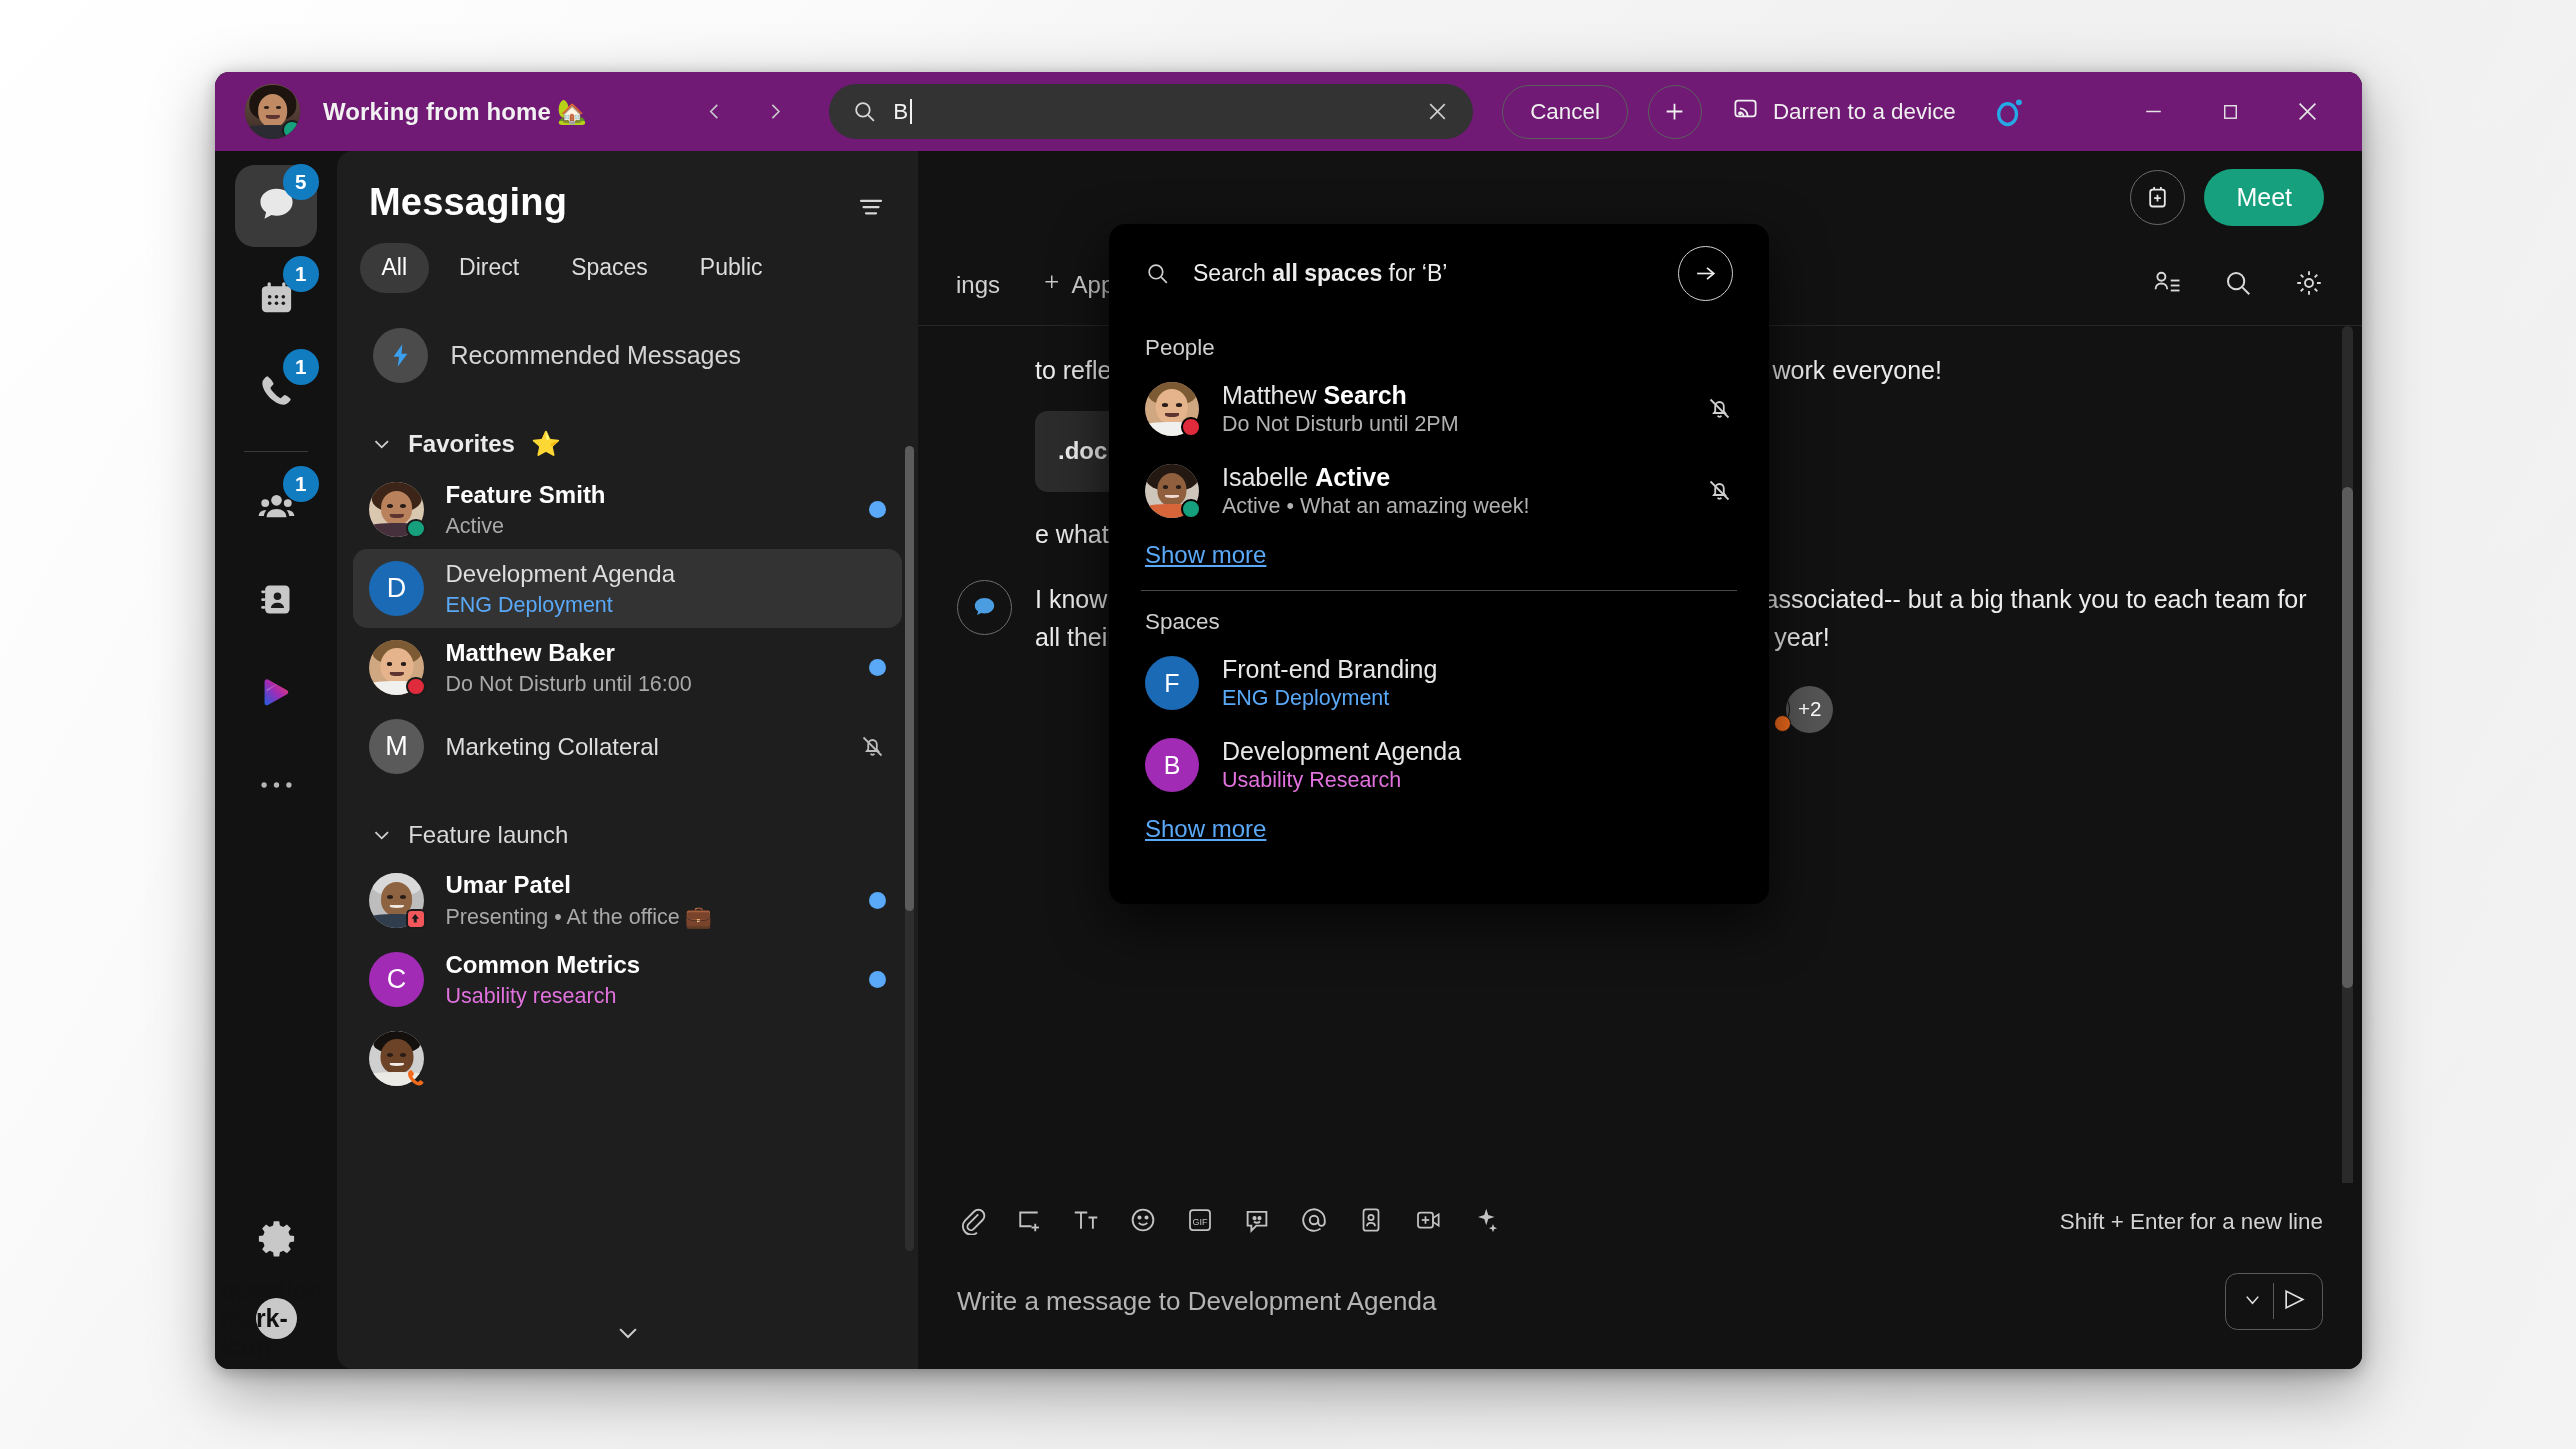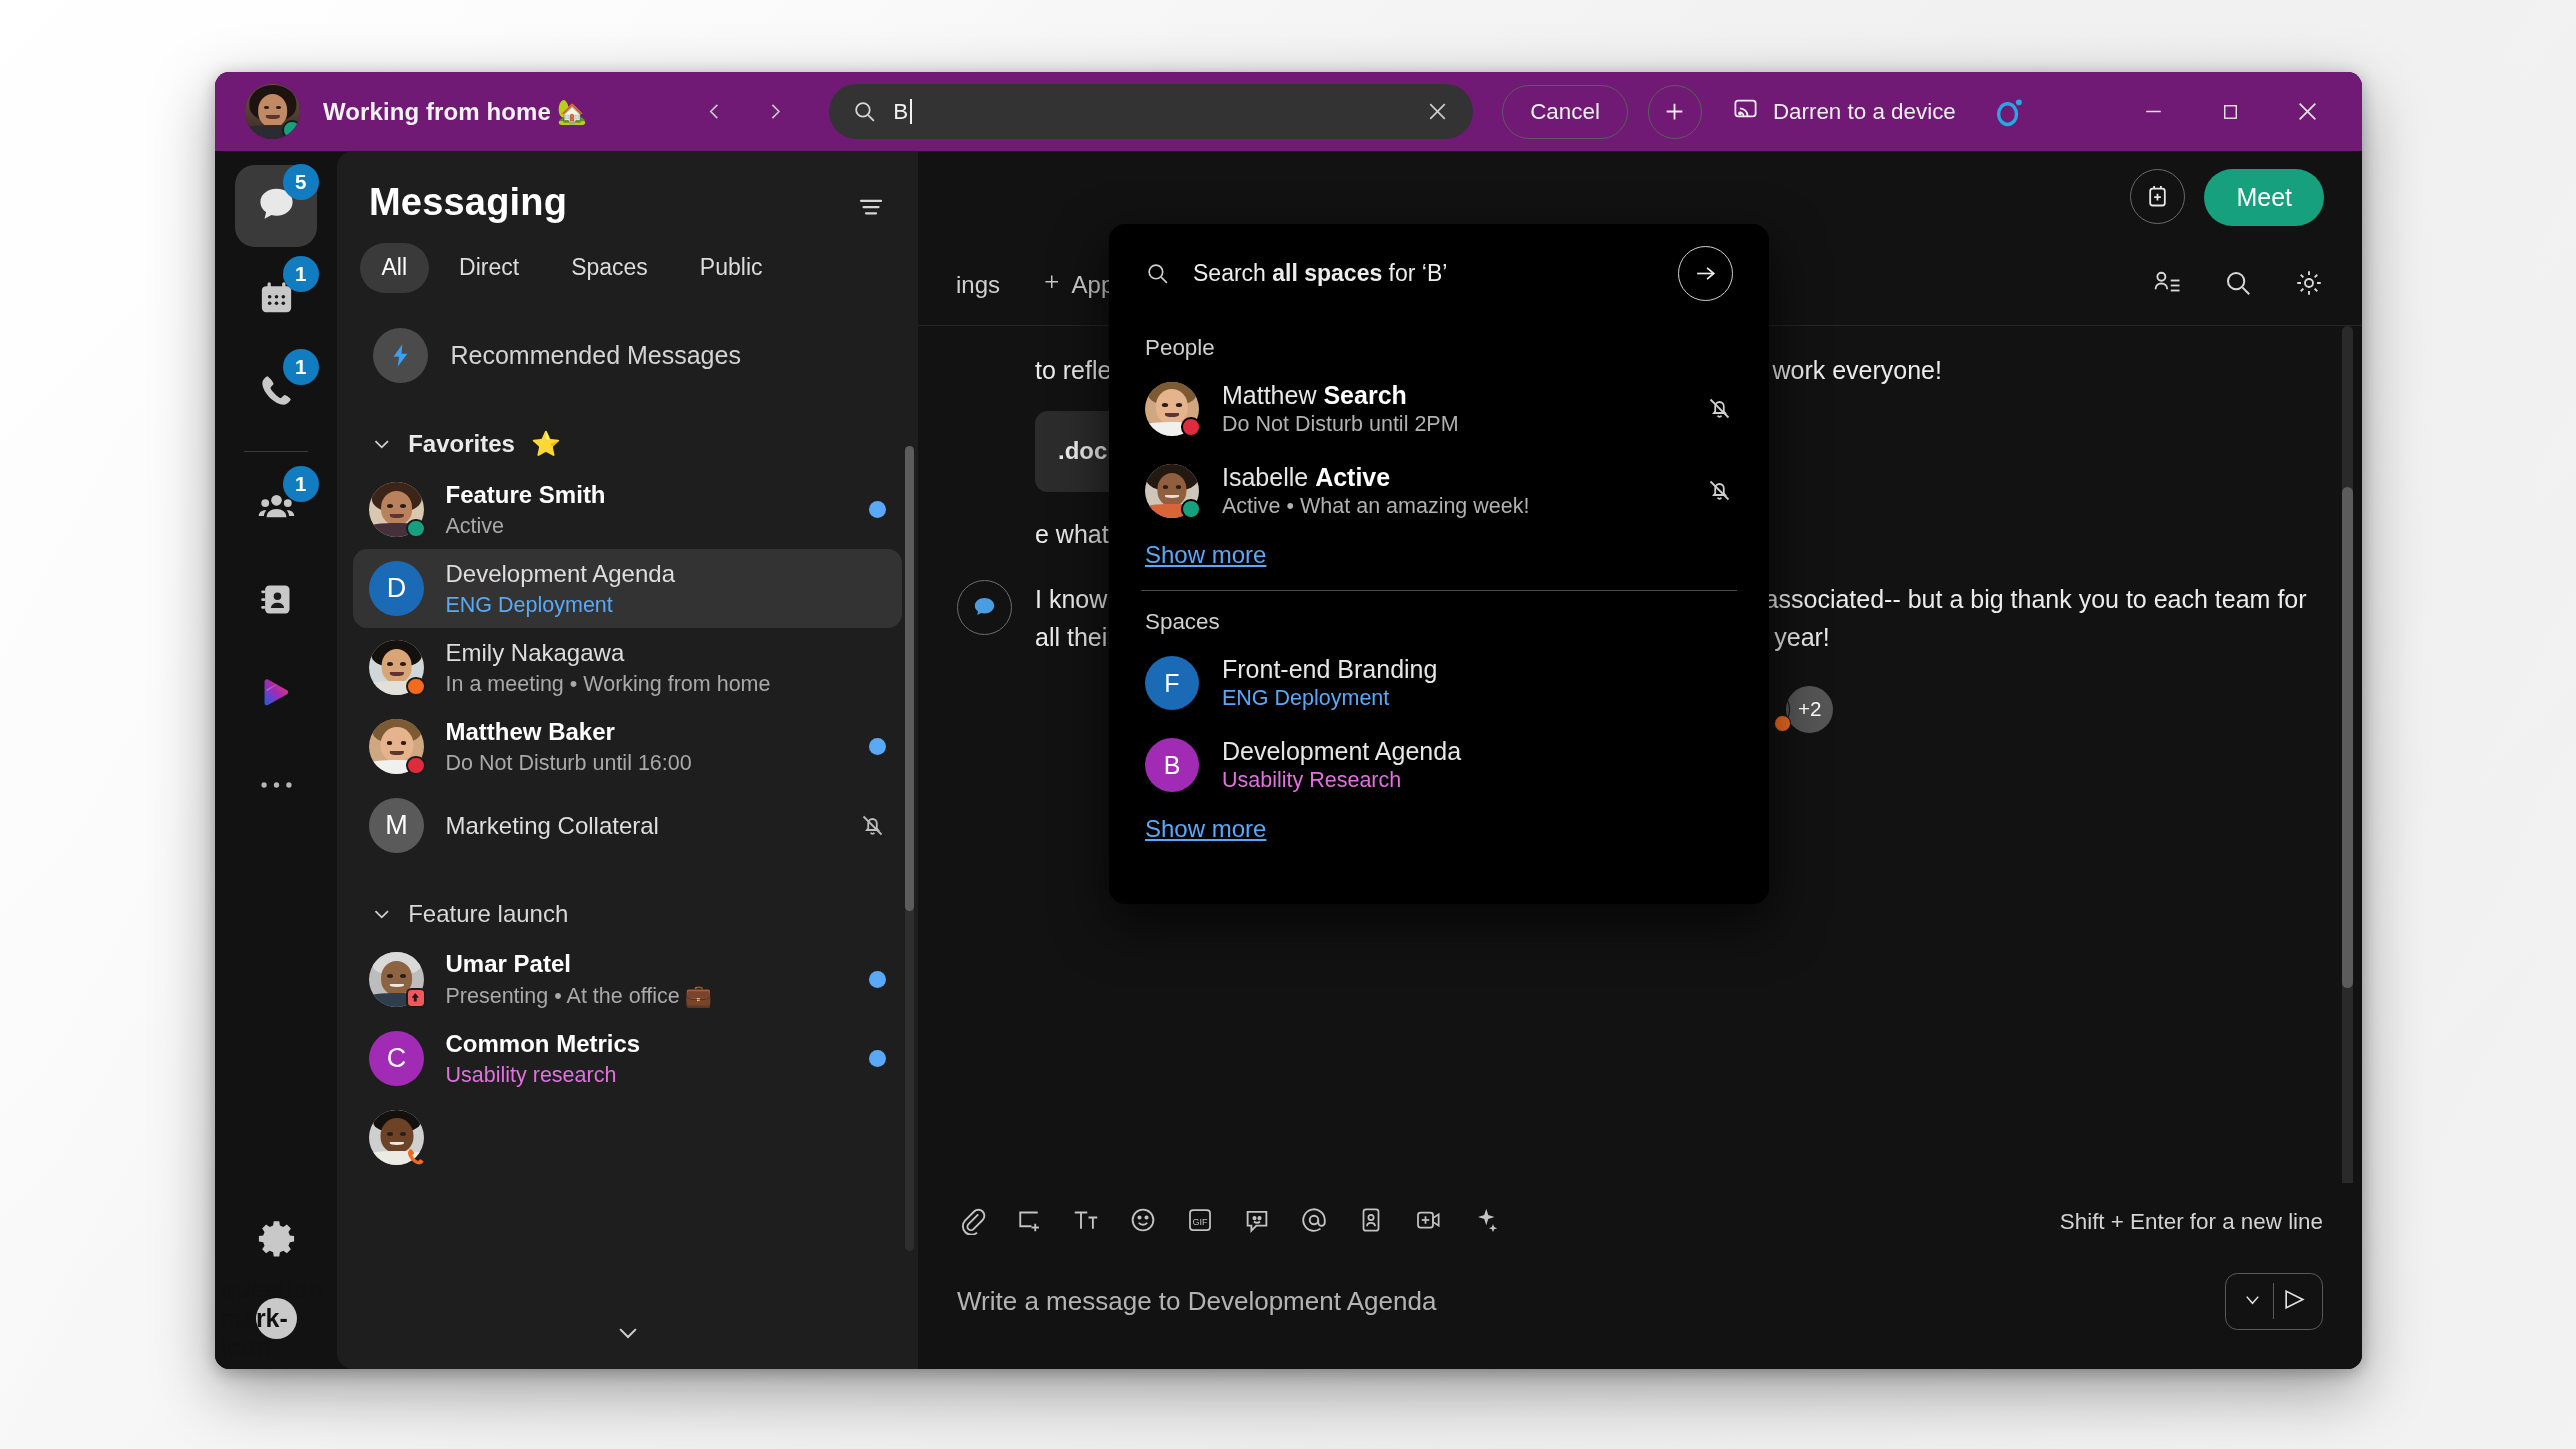--- a/index.html
+++ b/index.html
@@ -170,21 +170,21 @@
     background:#2e2e2e; border-radius:4.5px;
   }
   .lp-scroll i{ position:absolute;left:0;top:0;width:9px;height:465px;background:#5c5c5c;border-radius:4.5px; display:block;}
   .lp-chevdown{
     position:absolute; left:50%; transform:translateX(-50%); bottom:19.7px; color:#cfcfcf;
   }
 
   
   .main{ flex:1; background:#121212; position:relative; display:flex; flex-direction:column; min-width:0;}
   .main-head{ height:93px; display:flex; align-items:center; padding:0 38px; }
-  .mh-right{ margin-left:auto; display:flex; gap:19.7px;}
+  .mh-right{ margin-left:auto; display:flex; align-items:center; gap:19.7px;}
   .ghost-circle{
     width:55px;height:55px;border-radius:50%;border:1.3px solid #6a6a6a;
     display:flex;align-items:center;justify-content:center;color:#e8e8e8;
   }
   .meet-btn{
     height:57px;padding:0 32px;border-radius:29px;background:#17a07e;color:#fff;
     font-size:25px;display:flex;align-items:center;justify-content:center;
   }
   .tabs{
     height:82px; display:flex; align-items:center; padding:0 38px; gap:41px;
@@ -546,40 +546,20 @@
       <div class="conv sel">
         <div class="c-av">
           <div class="initial" style="background:#1a6ab5">D</div>
         </div>
         <div class="c-txt">
           <div class="c-name">Development Agenda</div>
           <div class="c-sub eng">ENG Deployment</div>
         </div>
       </div>
 
-      <div class="conv">
-        <div class="c-av">
-          <div class="ph">
-              <div class="fc">
-            <div class="bg" style="background:#cfd7d8"></div>
-            <div class="hair" style="top:-5%;width:94%;height:54%;background:#14100e"></div>
-            <div class="skin" style="top:16%;width:56%;height:62%;background:#d9a476"></div>
-            <div class="eye" style="left:33%;top:40%"></div>
-                <div class="eye" style="left:57%;top:40%"></div>
-            <div class="mouth" style="top:57%"></div>
-            <div class="body" style="background:#e3e0da"></div>
-          </div>
-            </div>
-          <span class="presence p-meeting"></span>
-        </div>
-        <div class="c-txt">
-          <div class="c-name">Emily Nakagawa</div>
-          <div class="c-sub">In a meeting  •  Working from home</div>
-        </div>
-      </div>
 
       <div class="conv">
         <div class="c-av">
           <div class="ph">
               <div class="fc">
             <div class="bg" style="background:#cfa882"></div>
             <div class="hair" style="top:-3%;width:88%;height:46%;background:#7b5a34"></div>
             <div class="skin" style="top:14%;width:60%;height:64%;background:#e5b48c"></div>
             <div class="eye" style="left:32%;top:40%"></div>
                 <div class="eye" style="left:58%;top:40%"></div>

